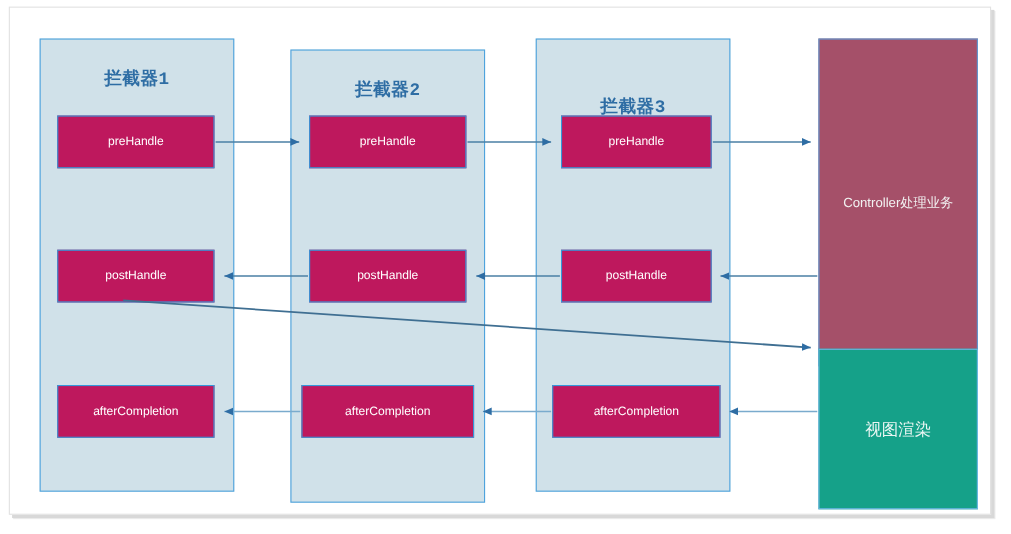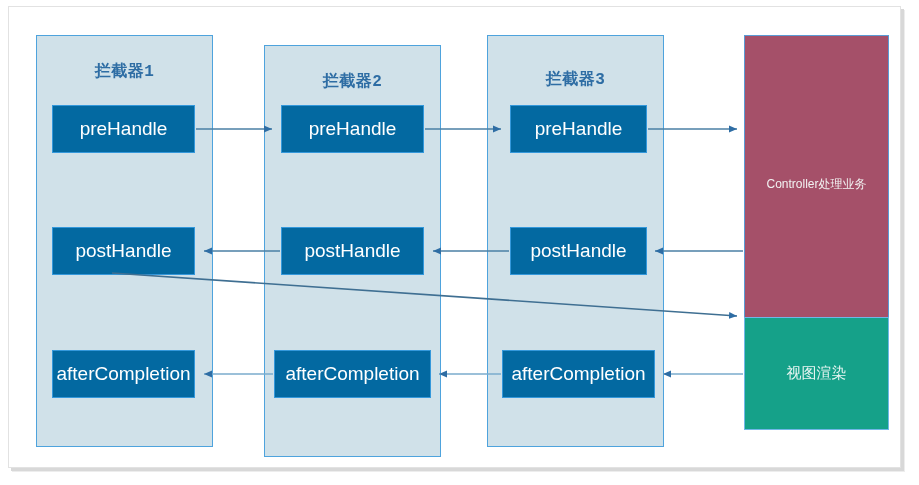--- a/index.html
+++ b/index.html
@@ -45,28 +45,28 @@
     font-family: Liberation Mono, monospace;
     font-weight: bold;
     font-size: 16px;
     color: #2e6da4;
     letter-spacing: 0.5px;
   }
 
   
   .step-box {
     position: absolute;
-    background: #0369a1;
+    background: #be185d;
     border: 1px solid #3498db;
     box-sizing: border-box;
     display: flex;
     align-items: center;
     justify-content: center;
     color: #ffffff;
-    font-size: 19px;
+    font-size: 11px;
     font-family: "Liberation Sans", "DejaVu Sans", sans-serif;
     white-space: nowrap;
     text-align: center;
   }
 
   
   .controller-box {
     position: absolute;
     background: #a55069;
     border: 1px solid #5b9bd5;
@@ -117,29 +117,29 @@
   <div class="step-box" style="left:52px; top:350px; width:143px; height:48px;">afterCompletion</div>
 
   <div class="interceptor" style="left:264px; top:45px; width:177px; height:412px;">
     <div class="interceptor-title" style="top:25px;">拦截器2</div>
   </div>
   <div class="step-box" style="left:281px; top:105px; width:143px; height:48px;">preHandle</div>
   <div class="step-box" style="left:281px; top:227px; width:143px; height:48px;">postHandle</div>
   <div class="step-box" style="left:274px; top:350px; width:157px; height:48px;">afterCompletion</div>
 
   <div class="interceptor" style="left:487px; top:35px; width:177px; height:412px;">
-    <div class="interceptor-title" style="top:33px;">拦截器3</div>
+    <div class="interceptor-title" style="top:51px;">拦截器3</div>
   </div>
   <div class="step-box" style="left:510px; top:105px; width:137px; height:48px;">preHandle</div>
   <div class="step-box" style="left:510px; top:227px; width:137px; height:48px;">postHandle</div>
   <div class="step-box" style="left:502px; top:350px; width:153px; height:48px;">afterCompletion</div>
 
   <div class="controller-box" style="left:744px; top:35px; width:145px; height:298px;">Controller处理业务</div>
 
-  <div class="view-box" style="left:744px; top:317px; width:145px; height:113px;">视图渲染</div>
+  <div class="view-box" style="left:744px; top:317px; width:145px; height:146px;">视图渲染</div>
 
   <svg class="edges" viewBox="0 0 919 485" xmlns="http://www.w3.org/2000/svg">
     <defs>
       <marker id="ah-right" markerWidth="9" markerHeight="9" refX="8" refY="4.5" orient="auto" markerUnits="userSpaceOnUse">
         <path d="M0,1 L8,4.5 L0,8 z" fill="#2e6da4"></path>
       </marker>
       <marker id="ah-left" markerWidth="9" markerHeight="9" refX="8" refY="4.5" orient="auto" markerUnits="userSpaceOnUse">
         <path d="M0,1 L8,4.5 L0,8 z" fill="#2e6da4"></path>
       </marker>
     </defs>

